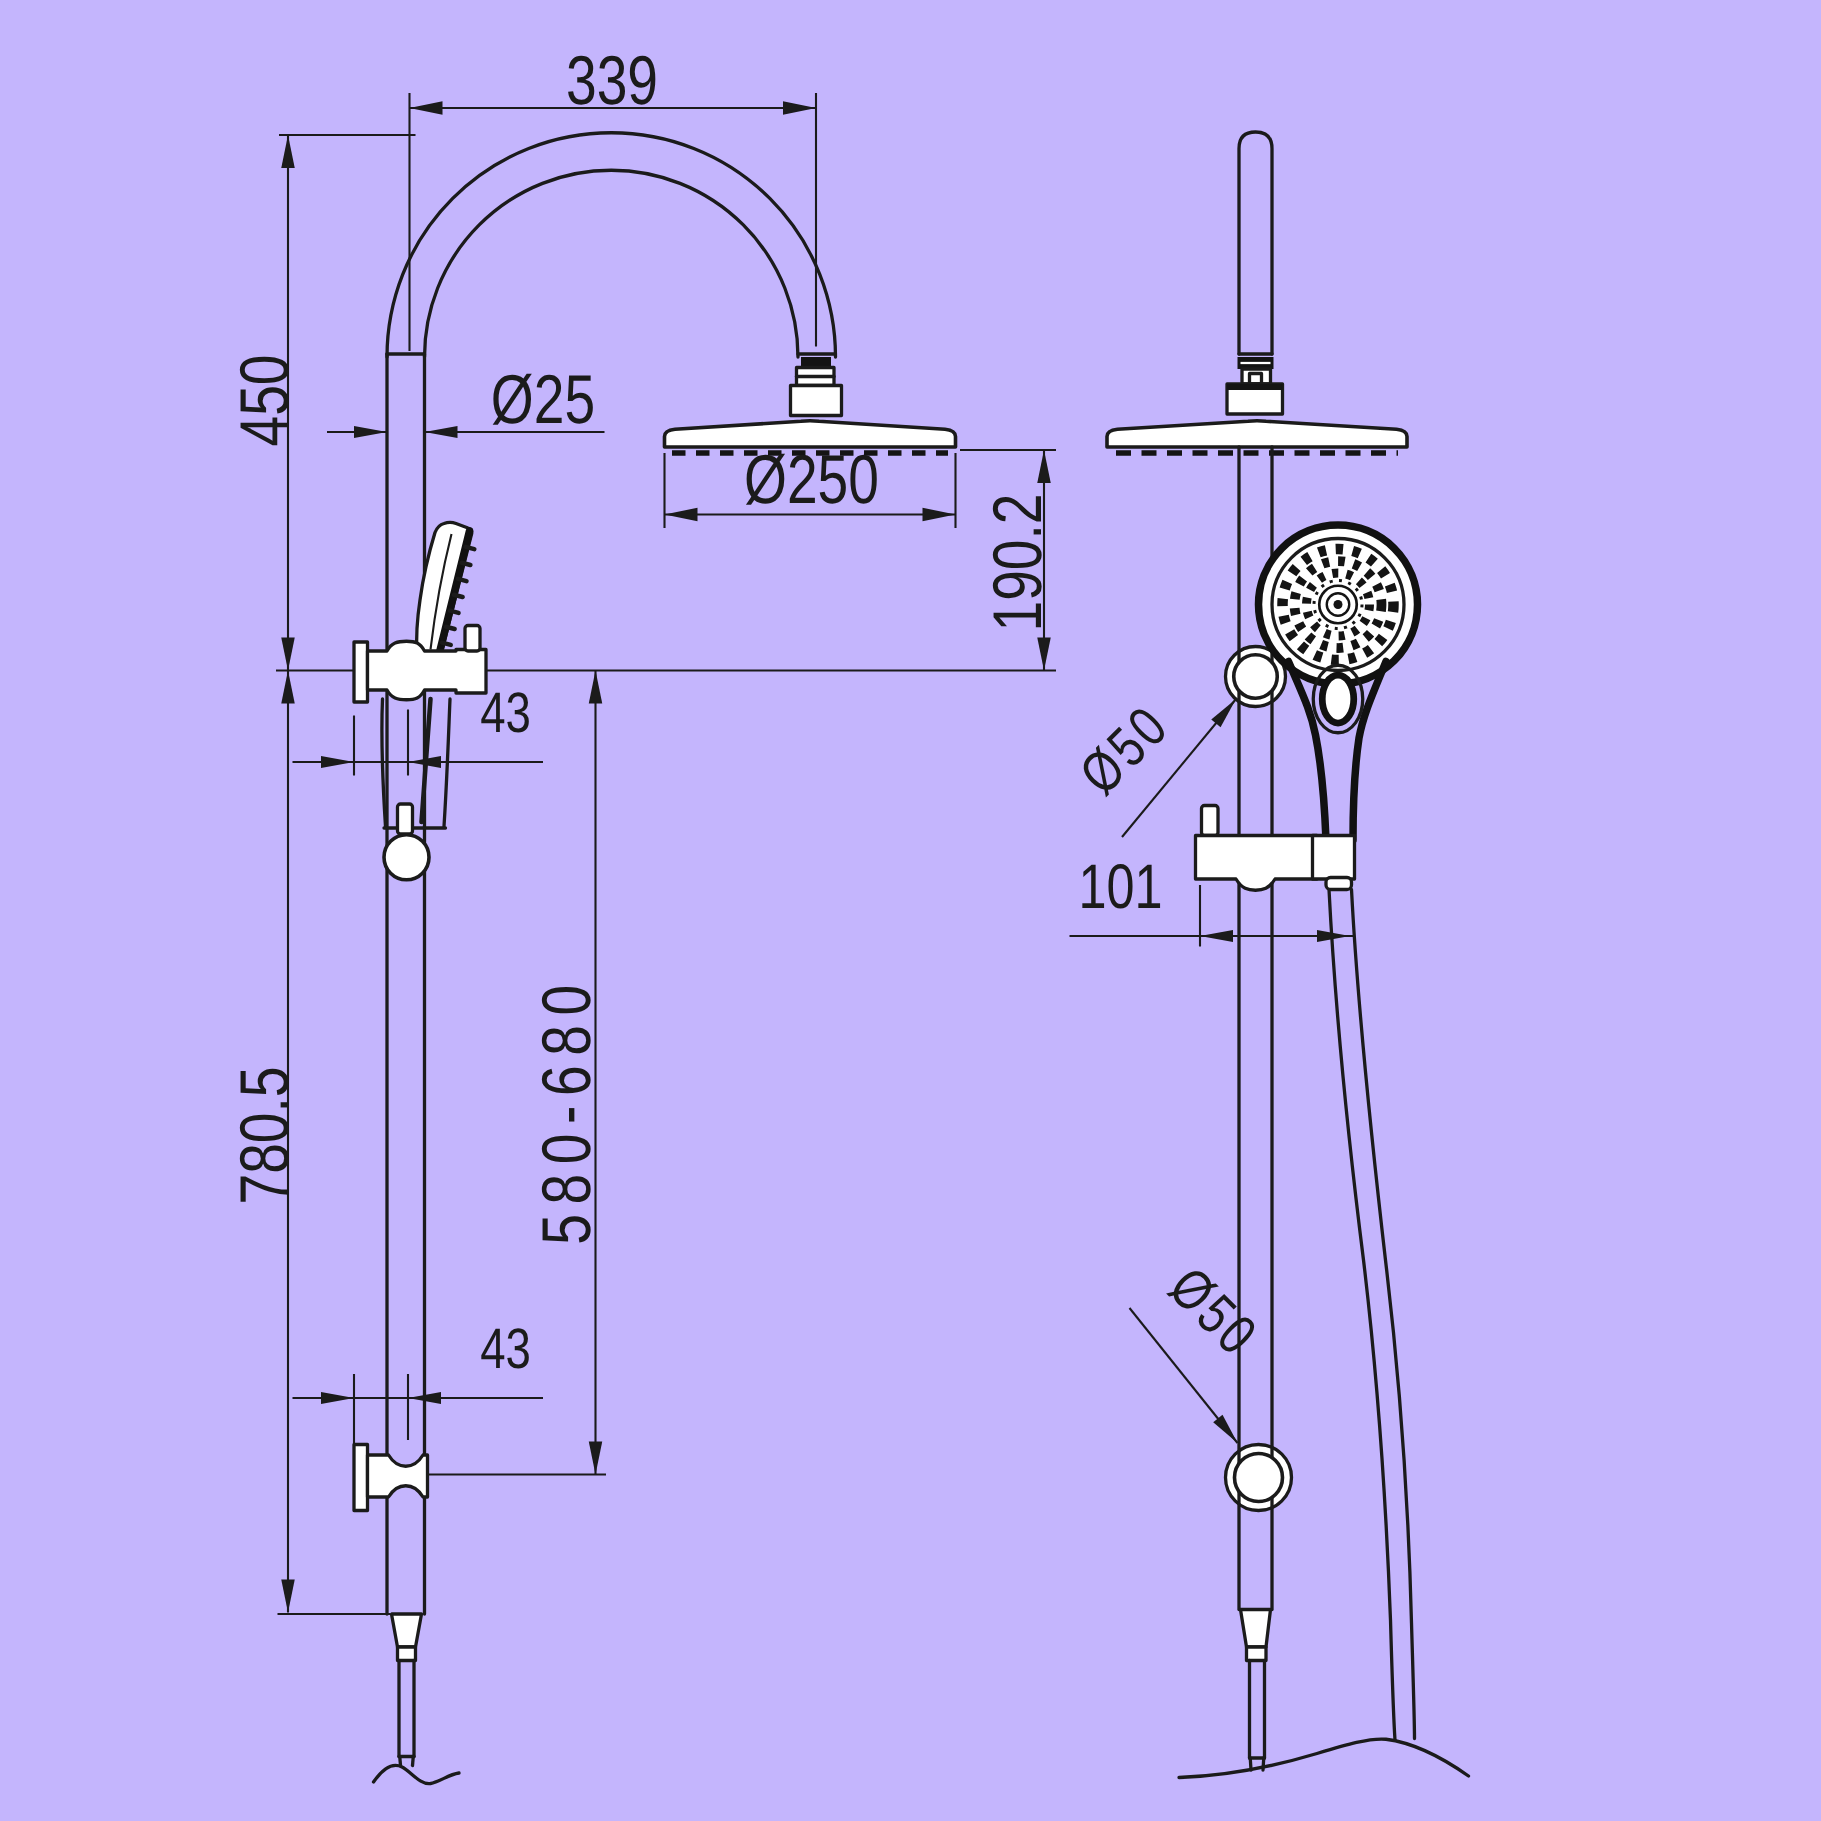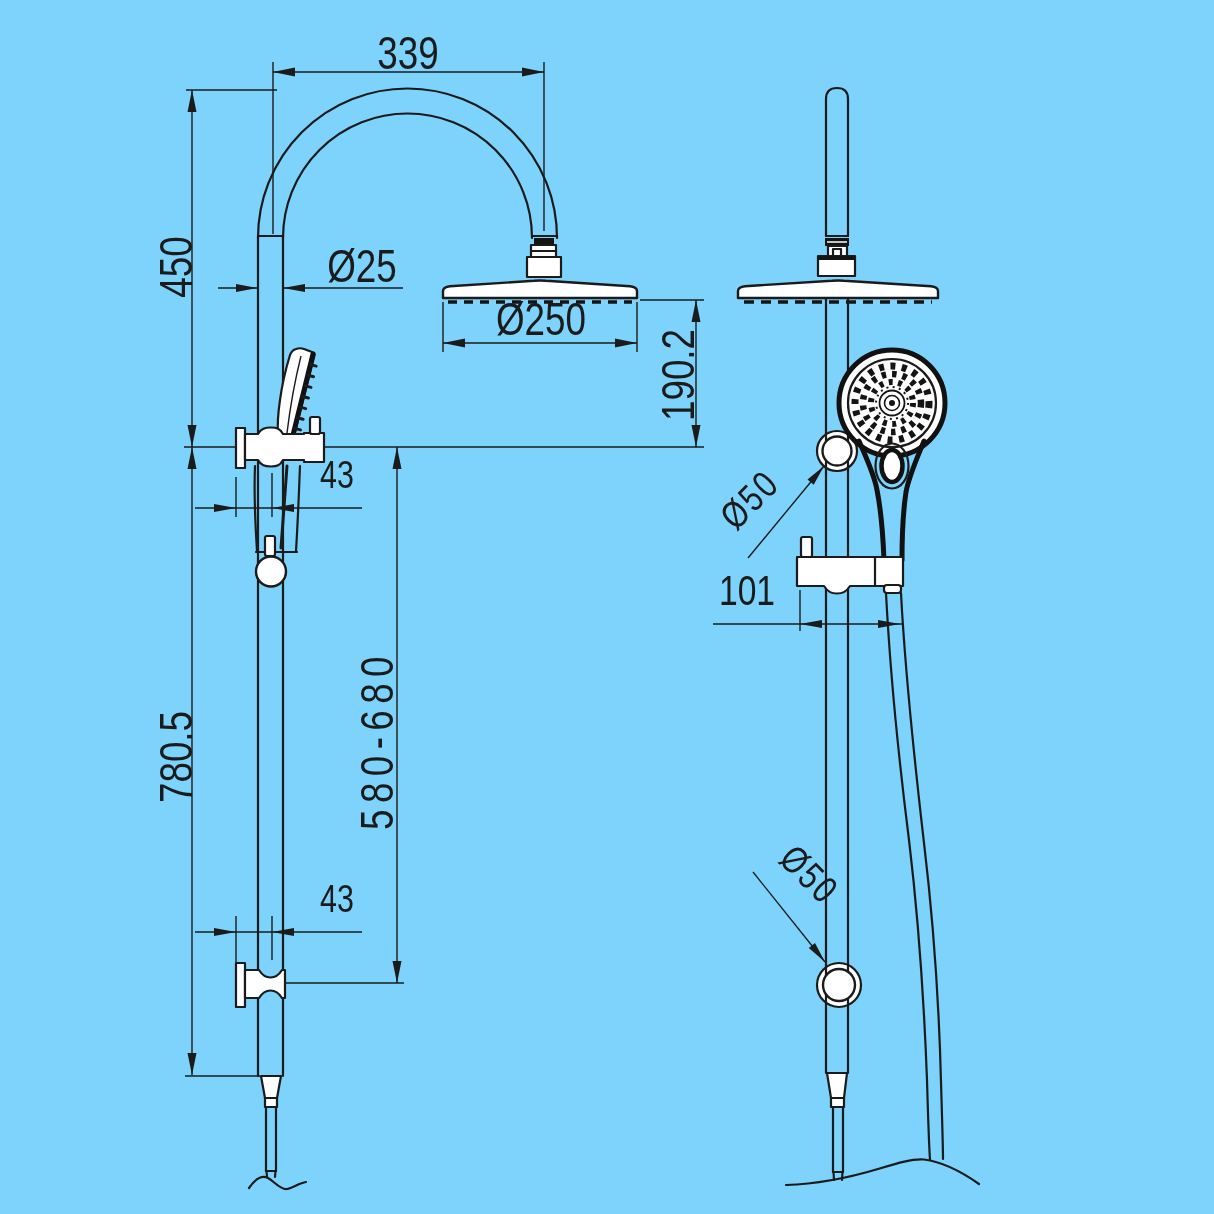--- a/index.html
+++ b/index.html
@@ -1,16 +1,16 @@
 <!DOCTYPE html>
 <html><head>
 <meta charset="utf-8">
 <style>
   html,body{margin:0;padding:0;background:#ffffff;}
-  #stage{position:relative;width:1214px;height:1214px;background:#7dd3fc;overflow:hidden;text-align:center;}
+  #stage{position:relative;width:1214px;height:1214px;background:#c4b5fd;overflow:hidden;text-align:center;}
   svg{display:block;}
   .ln   {stroke:#1b1b1b;stroke-width:2.2;fill:none;stroke-linecap:round;stroke-linejoin:round;}
   .lnf  {stroke:#1b1b1b;stroke-width:2.2;fill:#ffffff;stroke-linejoin:round;}
   .lnf24{stroke:#1b1b1b;stroke-width:2.4;fill:#ffffff;stroke-linejoin:round;}
   .thick{stroke:#111111;stroke-width:5;fill:none;stroke-linecap:round;}
   .mid  {stroke:#1b1b1b;stroke-width:3;fill:none;stroke-linecap:round;}
   .thin {stroke:#1b1b1b;stroke-width:1.4;fill:none;}
   .dash {stroke:#141414;stroke-width:3.6;fill:none;}
   .dark {fill:#141414;stroke:none;}
   .arrow{fill:#1b1b1b;stroke:none;}

